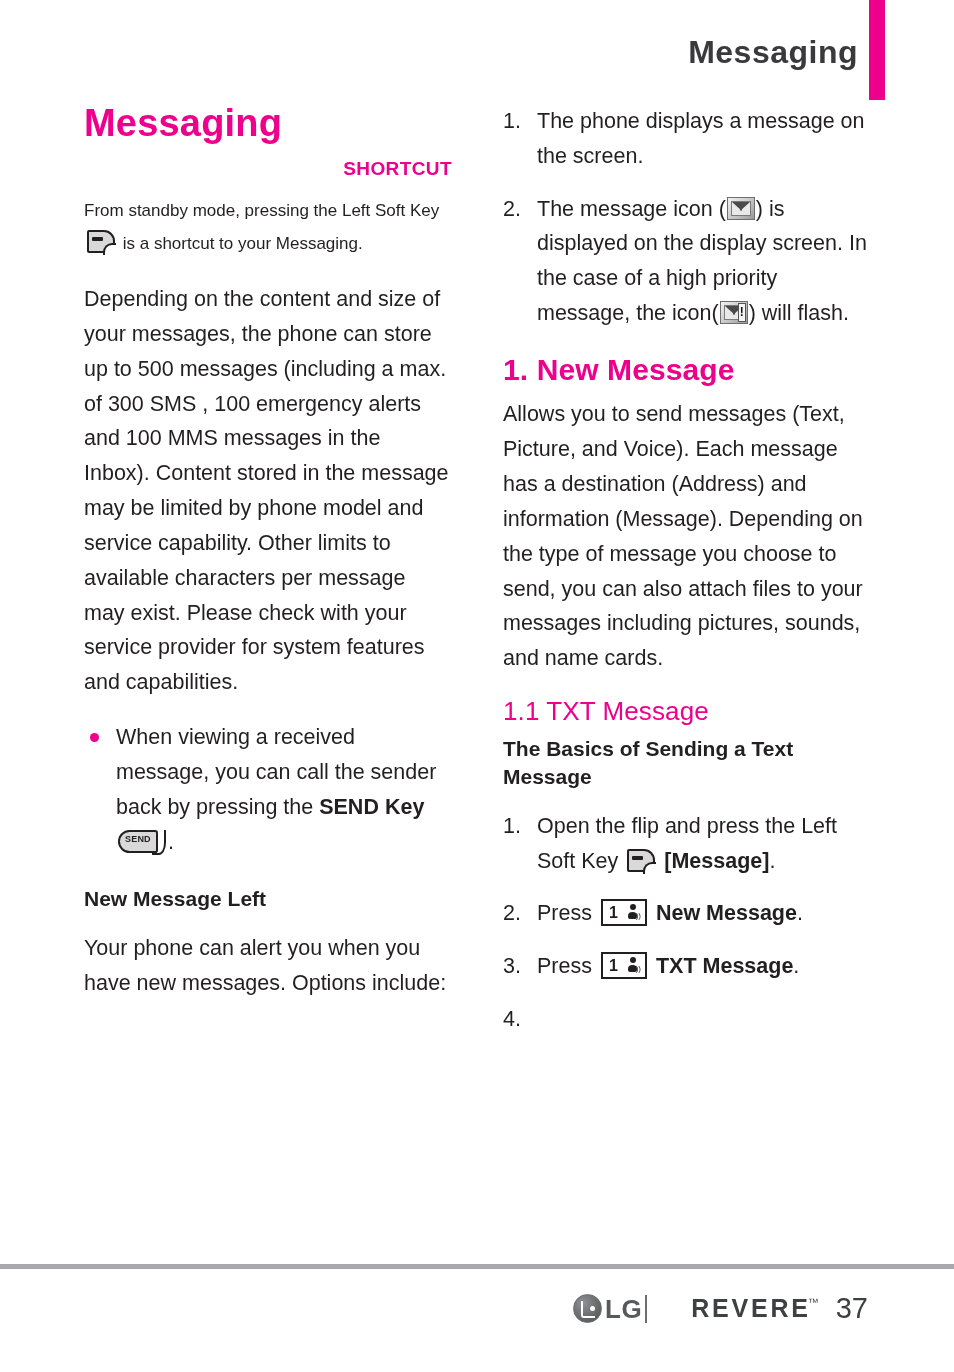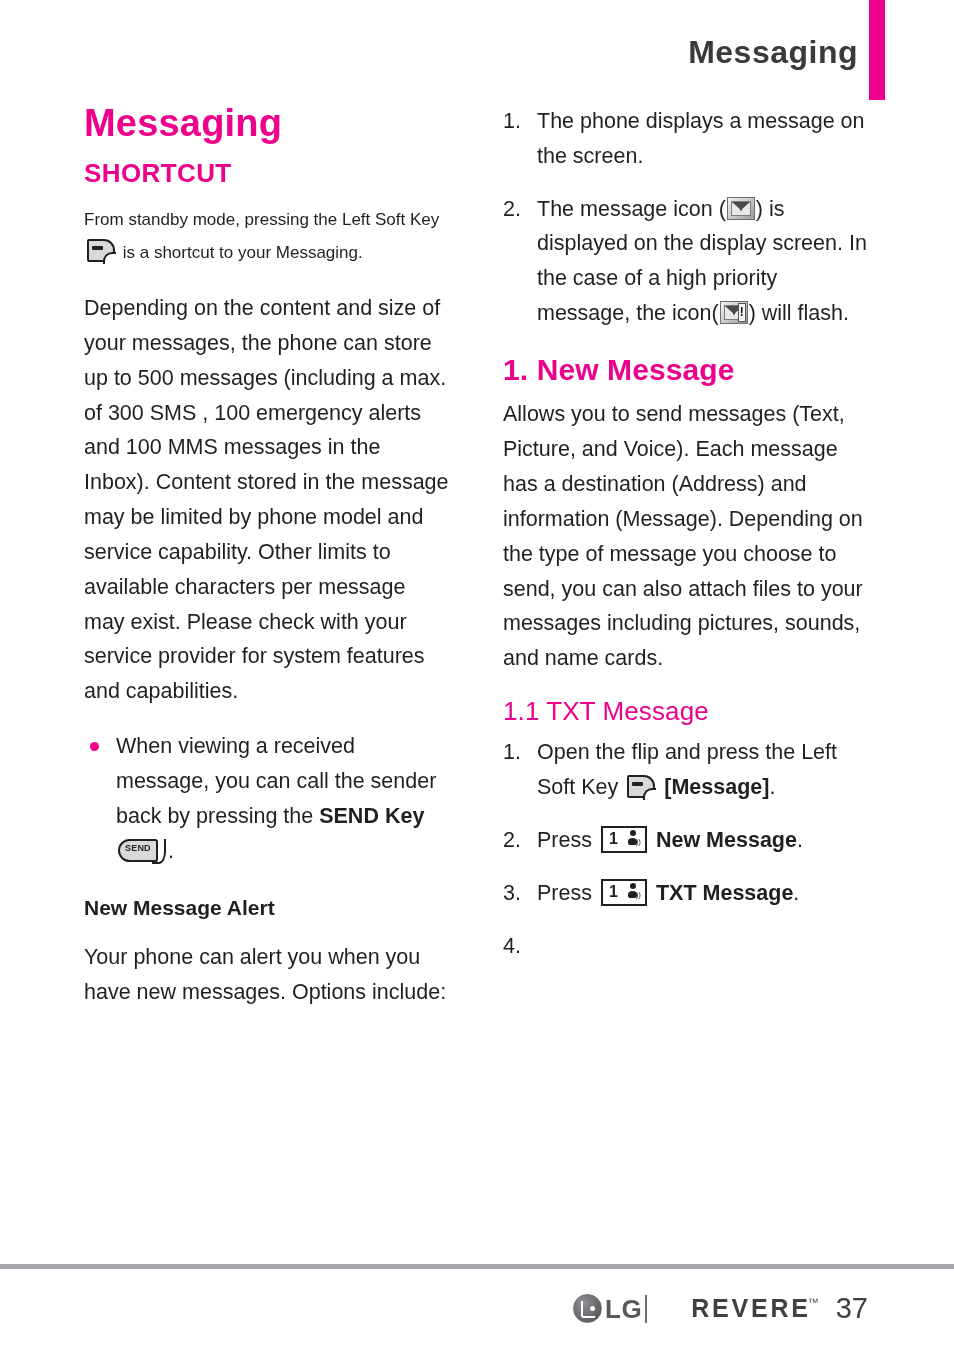--- a/index.html
+++ b/index.html
@@ -60,24 +60,25 @@
   h1.doc-title {
     margin: 0 0 14px 0;
     font-size: 38px;
     font-weight: 600;
     color: #ec008c;
     letter-spacing: 0.2px;
     line-height: 1.05;
   }
   h2.shortcut {
     margin: 0 0 14px 0;
-    font-size: 26px;
+    font-size: 19px;
     font-weight: 700;
     color: #ec008c;
     letter-spacing: 0.4px;
+    text-align: right;
   }
   h2.section-title {
     margin: 0 0 10px 0;
     font-size: 30px;
     font-weight: 600;
     color: #ec008c;
     letter-spacing: 0.1px;
     line-height: 1.15;
   }
   h3.subsection-title {
@@ -459,21 +460,21 @@
         <span>When viewing a received message, you can call the sender back by pressing the</span>
         <span class="bold">SEND Key</span>
         <span class="icon-inline sendkey-icon">
           <span class="send-body"></span>
           <span class="send-label">SEND</span>
           <span class="send-tail"></span>
         </span><span>.</span>
       </li>
     </ul>
 
-    <h4 class="bold-lead" style="margin-top:26px;margin-bottom:18px;">New Message Alert</h4>
+    <h4 class="bold-lead" style="margin-top:26px;margin-bottom:18px;">New Message Left</h4>
 
     <p class="body">Your phone can alert you when you have new messages. Options include:</p>
   </div>
 
   <div class="column" id="col-right">
 
     <ol class="steps">
       <li>
         <span class="num">1.</span>
         <span>The phone displays a message on the screen.</span>
@@ -494,20 +495,21 @@
         </span><span>) will flash.</span>
       </li>
     </ol>
 
     <h2 class="section-title" style="margin-top:14px;">1. New Message</h2>
 
     <p class="body">Allows you to send messages (Text, Picture, and Voice). Each message has a destination (Address) and information (Message). Depending on the type of message you choose to send, you can also attach files to your messages including pictures, sounds, and name cards.</p>
 
     <h3 class="subsection-title" style="margin-top:18px;">1.1 TXT Message</h3>
 
+    <h4 class="bold-lead" style="margin-bottom:18px;">The Basics of Sending a Text Message</h4>
 
     <ol class="steps">
       <li>
         <span class="num">1.</span>
         <span>Open the flip and press the Left Soft Key</span>
         <span class="icon-inline softkey-icon">
           <span class="sk-body"></span>
           <span class="sk-dash"></span>
           <span class="sk-notch"></span>
         </span>

